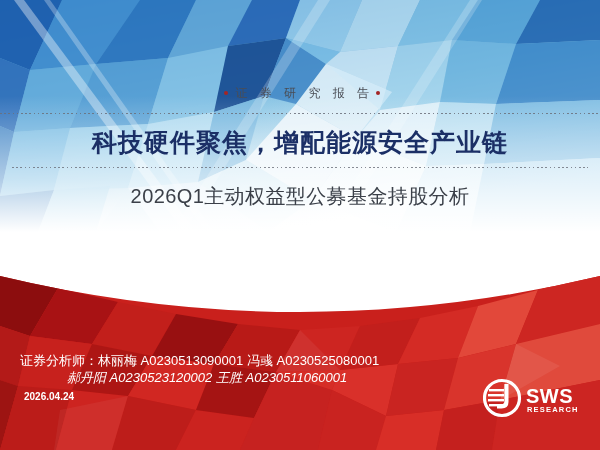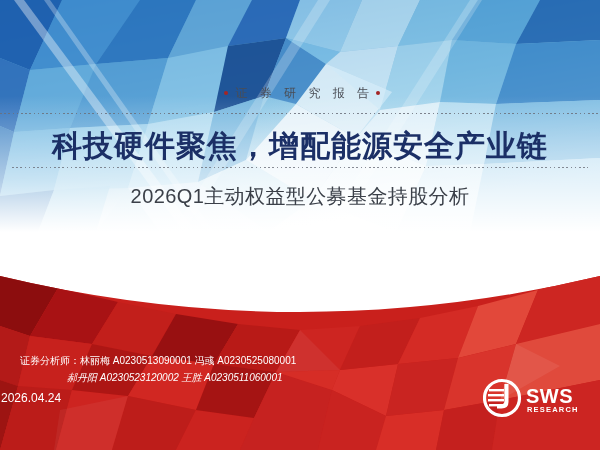--- a/index.html
+++ b/index.html
@@ -65,21 +65,21 @@
     margin: 0 7px 0 4px;
   }
   .kicker .dot.right { margin: 0 0 0 2px; }
 
   
   .main-title {
     position: absolute;
     left: 0; top: 126px;
     width: 600px;
     text-align: center;
-    font-size: 30px;
+    font-size: 25px;
     font-weight: bold;
     color: #1b2f66;
     letter-spacing: 1px;
     white-space: nowrap;
   }
   .sub-title {
     position: absolute;
     left: 0; top: 183px;
     width: 600px;
     text-align: center;
@@ -98,32 +98,33 @@
     overflow: hidden;
   }
   .footer-band svg { display: block; width: 600px; height: 210px; }
 
   
   .analysts {
     position: absolute;
     left: 20px;
     top: 352px;
     color: #ffffff;
-    font-size: 10px;
+    font-size: 13px;
     line-height: 17px;
     white-space: nowrap;
   }
   .analyst-line-2 { padding-left: 47px; font-style: italic; }
   .report-date {
     position: absolute;
-    left: 1px;
+    left: 24px;
     top: 391px;
     color: #ffffff;
-    font-size: 12px;
-    white-space: nowrap;
+    font-size: 10px;
+    white-space: nowrap;
+    font-weight: bold;
   }
 
   
   .logo {
     position: absolute;
     left: 483px;
     top: 378px;
     width: 100px;
     height: 42px;
   }

